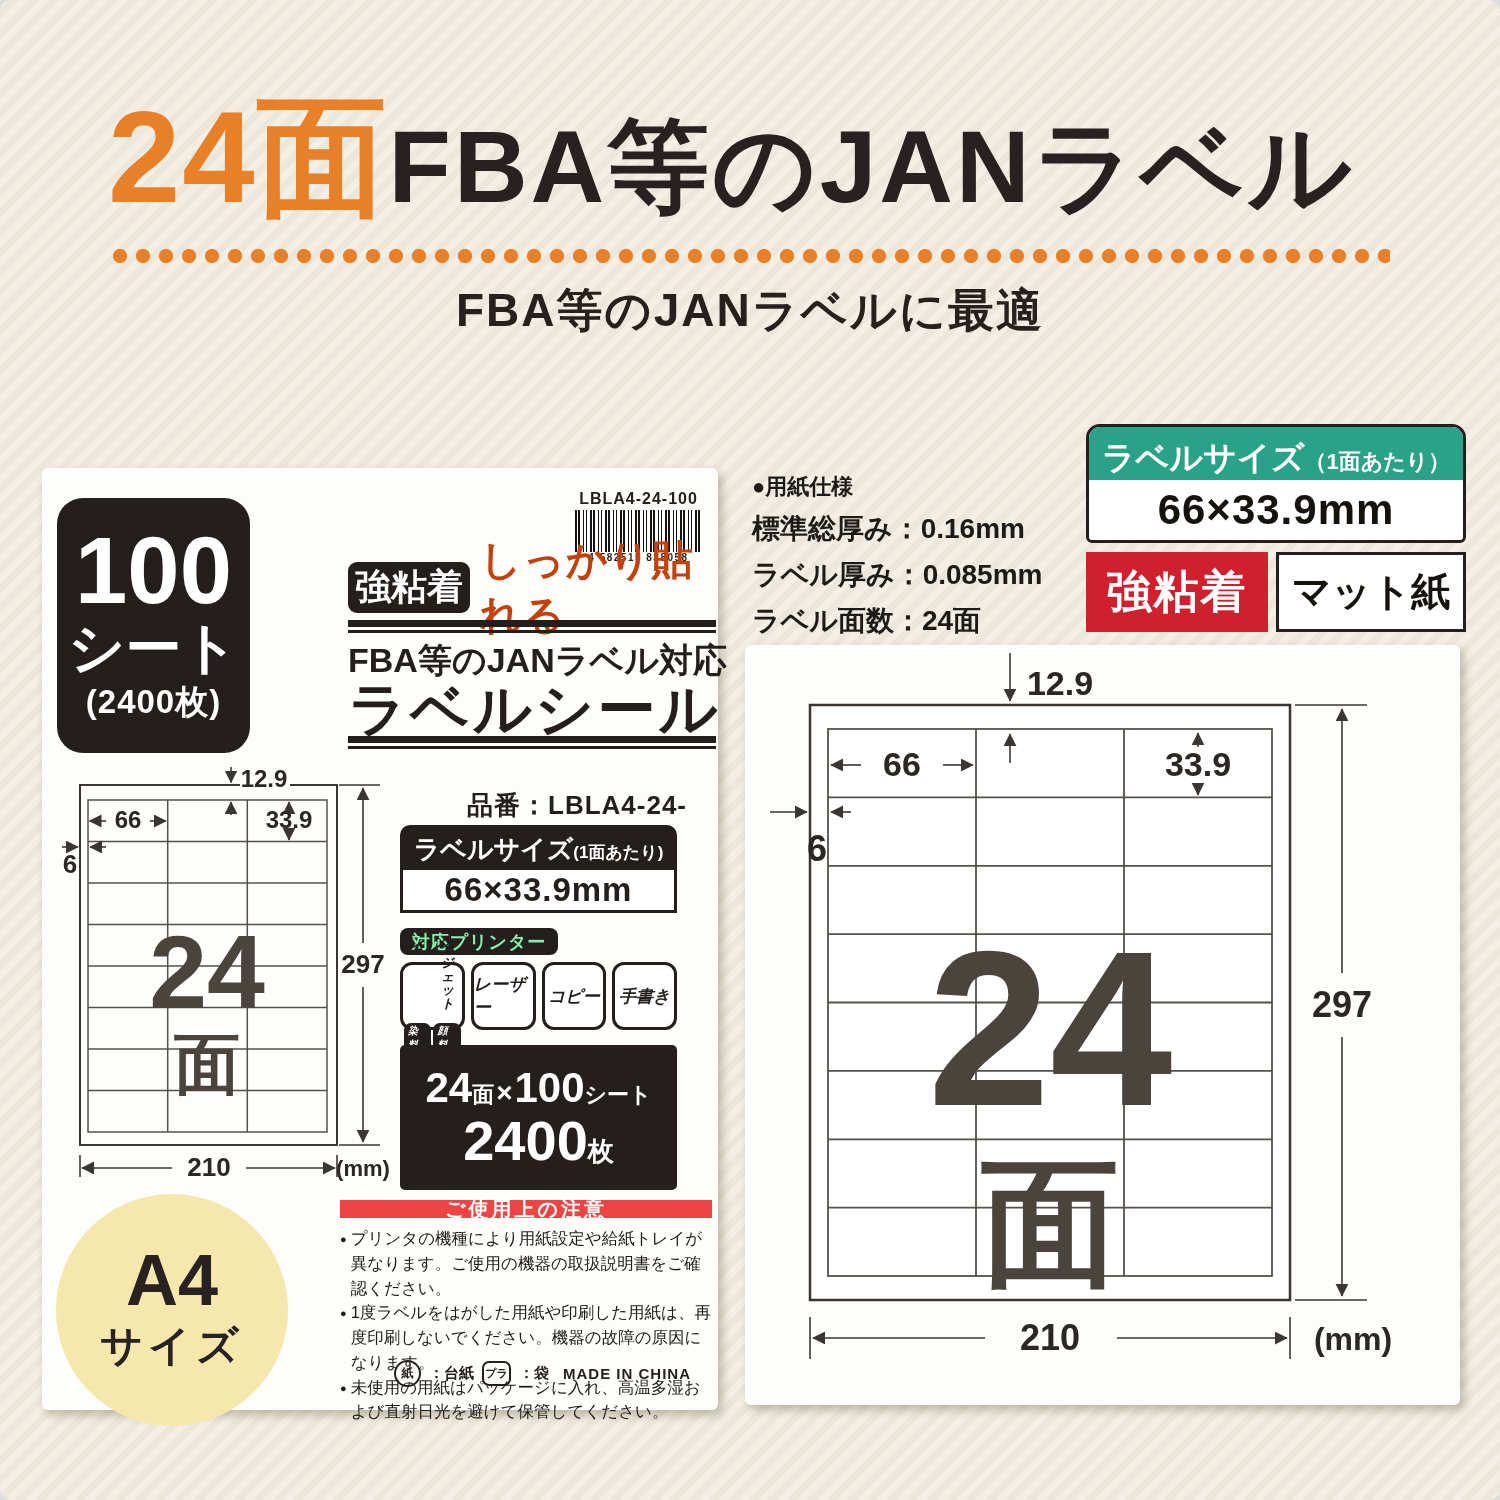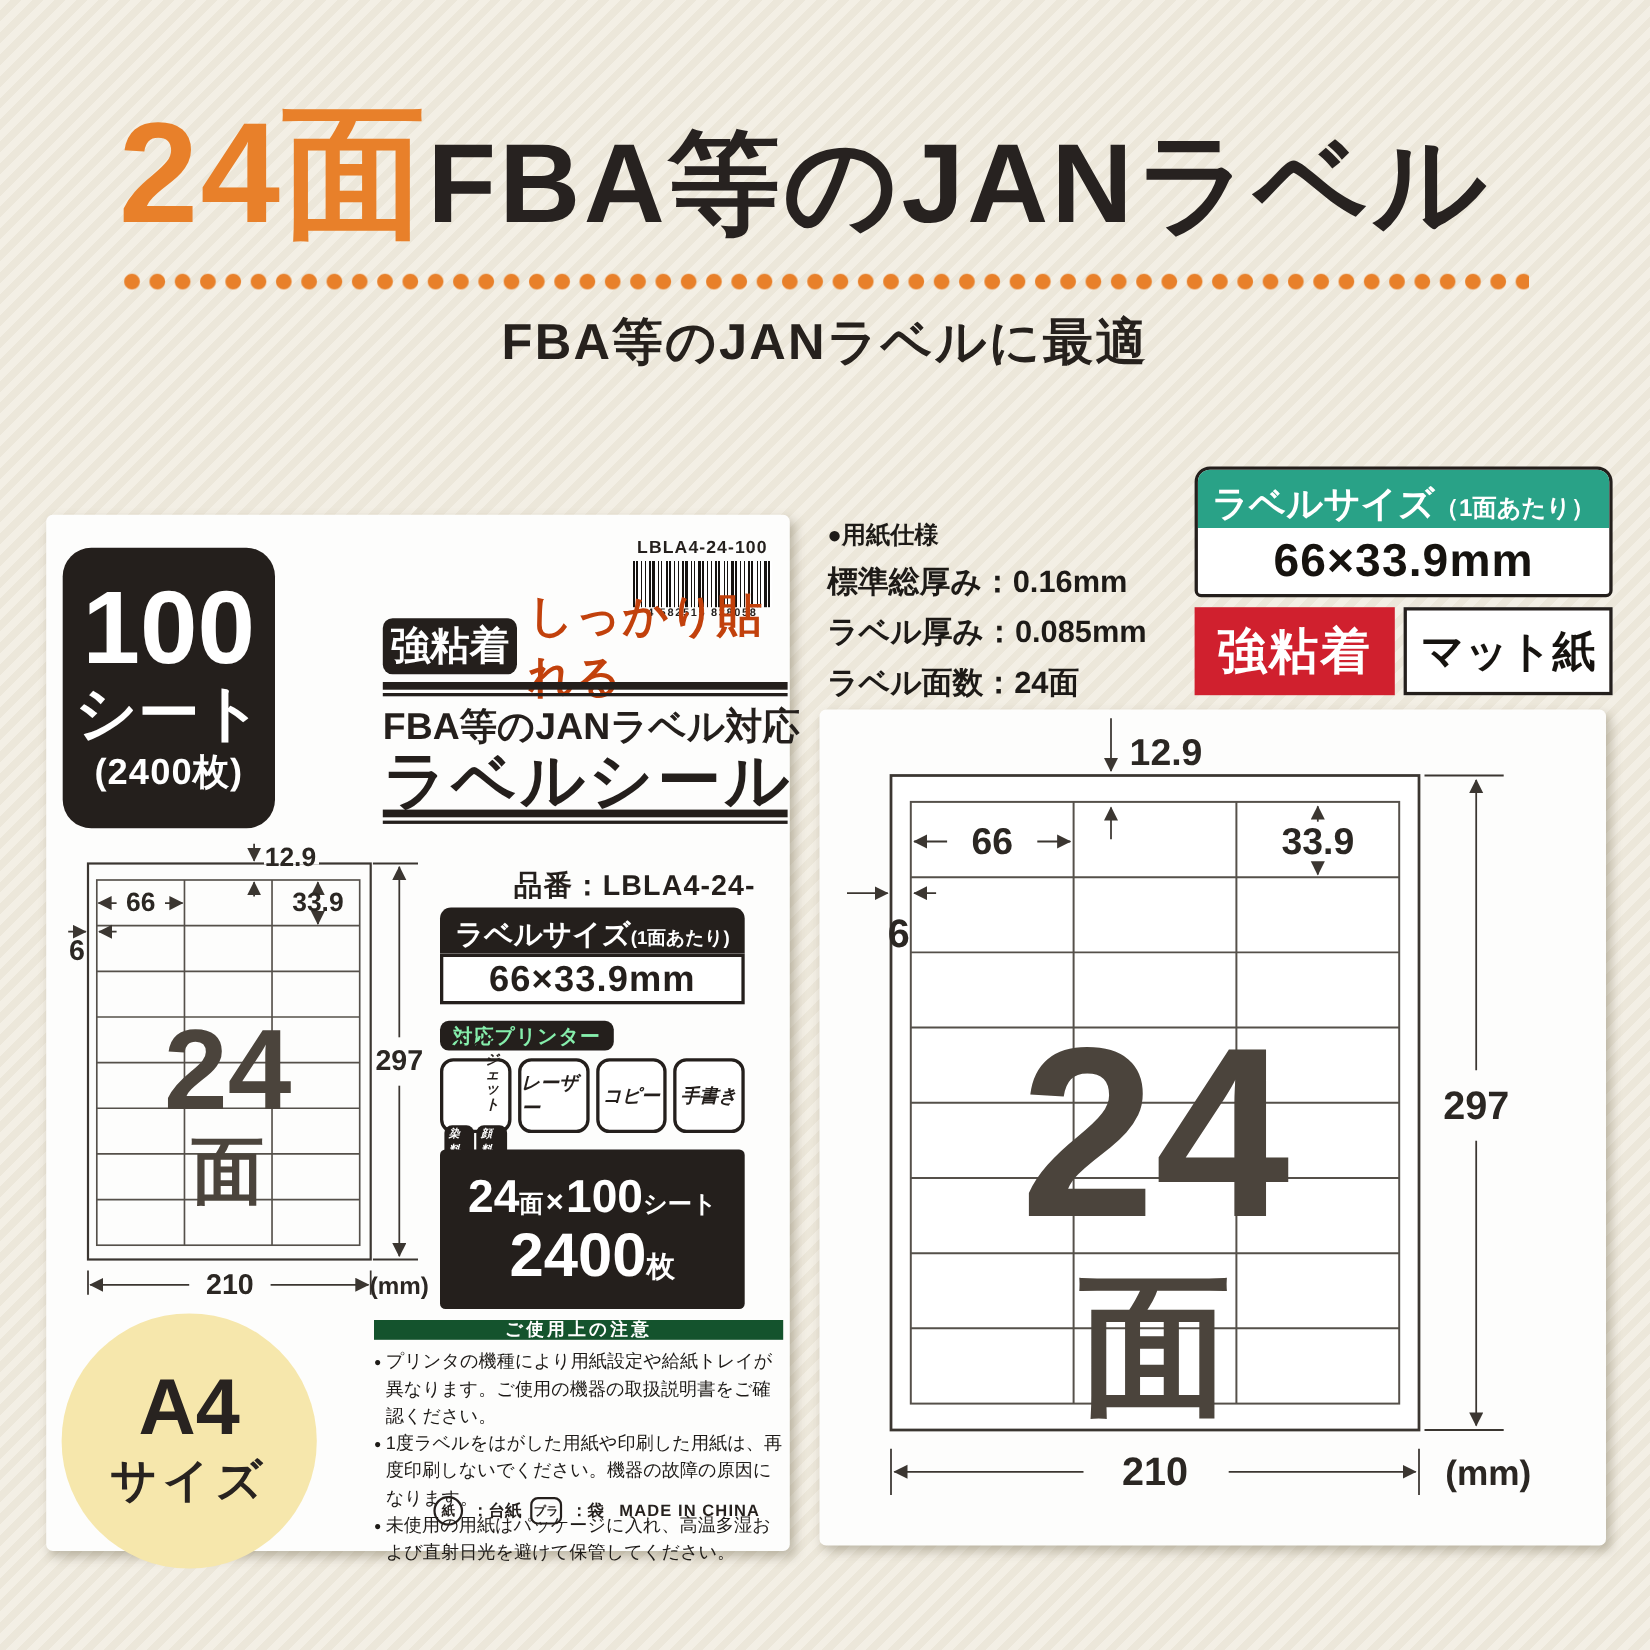--- a/index.html
+++ b/index.html
@@ -1,20 +1,20 @@
 <!DOCTYPE html>
 <html><head>
 <meta charset="utf-8">
 <style>
   * { margin:0; padding:0; box-sizing:border-box; }
   body { background:#ddd; font-family:"Liberation Sans","DejaVu Sans",sans-serif; }
   #page {
     position:relative; width:1500px; height:1500px; overflow:hidden;
     background:repeating-linear-gradient(135deg,#f3efe5 0 7px,#ece7da 7px 14px);
-    font-family:"Liberation Sans","DejaVu Sans",sans-serif; color:#241f1c;
+    font-family:"Liberation Sans","DejaVu Sans",sans-serif; color:#241f1c;border-radius:12px;
   }
   .abs { position:absolute; }
 
   
   .title { left:108px; top:86px; white-space:nowrap; font-weight:900; color:#272220; }
   .title .hl { font-size:130px; line-height:1.1; color:#e8802a; letter-spacing:2px; }
   .title .rest { font-size:102px; line-height:1.1; letter-spacing:3px; }
   .dots { left:112px; top:248px; width:1278px; height:16px;
     background-image:radial-gradient(circle at 8px 8px,#e8802a 6.6px,rgba(0,0,0,0) 7.6px);
     background-size:23px 16px; background-repeat:repeat-x; }
@@ -62,21 +62,21 @@
   .mini { background:#241f1c; color:#fff; font-size:10px; font-weight:700; border-radius:7px; padding:1px 4px; margin:0 1px; }
   .qty-box { left:358px; top:577px; width:277px; height:145px; background:#241f1c; border-radius:5px; color:#fff;
     display:flex; flex-direction:column; align-items:center; justify-content:center; }
   .qline { display:flex; align-items:baseline; }
   .q-big { font-size:42px; font-weight:900; }
   .q-sm { font-size:22px; font-weight:800; }
   .q-x { font-size:28px; font-weight:800; margin:0 2px; }
   .q-total { font-size:56px; font-weight:900; line-height:1.05; }
   .q-tu { font-size:26px; font-weight:800; }
   .notice { left:298px; top:732px; width:372px; }
-  .notice .hd { height:18px; background:#14532d; color:#fff; font-size:16px; font-weight:700; letter-spacing:3px;
+  .notice .hd { height:18px; background:#ef4444; color:#fff; font-size:20px; font-weight:700; letter-spacing:3px;
     display:flex; align-items:center; justify-content:center; }
   .notice .items { margin-top:8px; font-size:16.5px; line-height:1.5; color:#1d1a17; font-weight:500; }
   .n-item { display:flex; }
   .n-item .mk { font-size:11px; padding-top:5px; margin-right:4px; }
   .pkg-footer { left:352px; top:892px; width:320px; display:flex; align-items:center; gap:8px;
     font-size:15px; font-weight:800; color:#241f1c; white-space:nowrap; }
   .ric { width:27px; height:27px; border:2.5px solid #241f1c; border-radius:50%;
     display:flex; align-items:center; justify-content:center; font-size:12px; font-weight:900; flex:none; }
   .rps { width:29px; height:25px; border:2.5px solid #241f1c; border-radius:7px;
     display:flex; align-items:center; justify-content:center; font-size:11px; font-weight:900; flex:none; }

